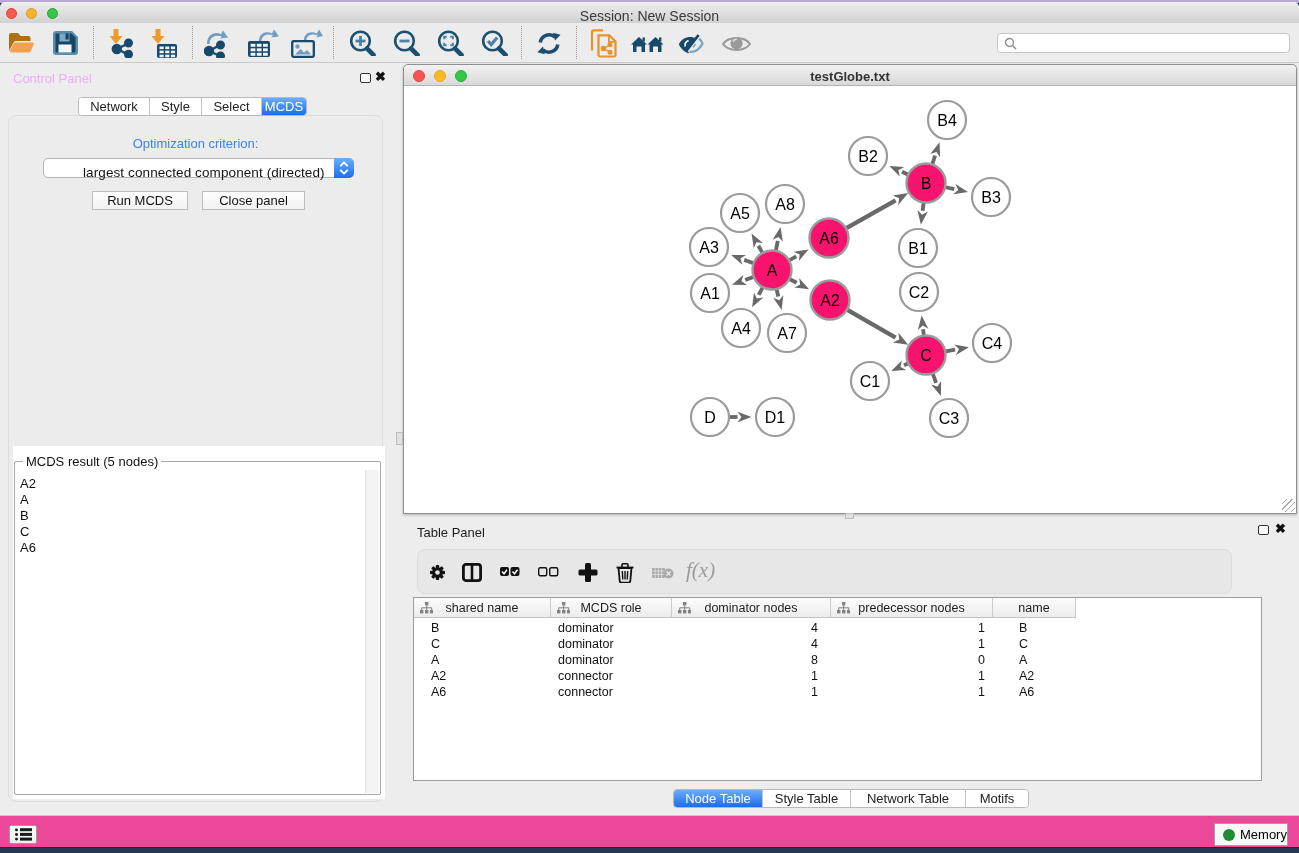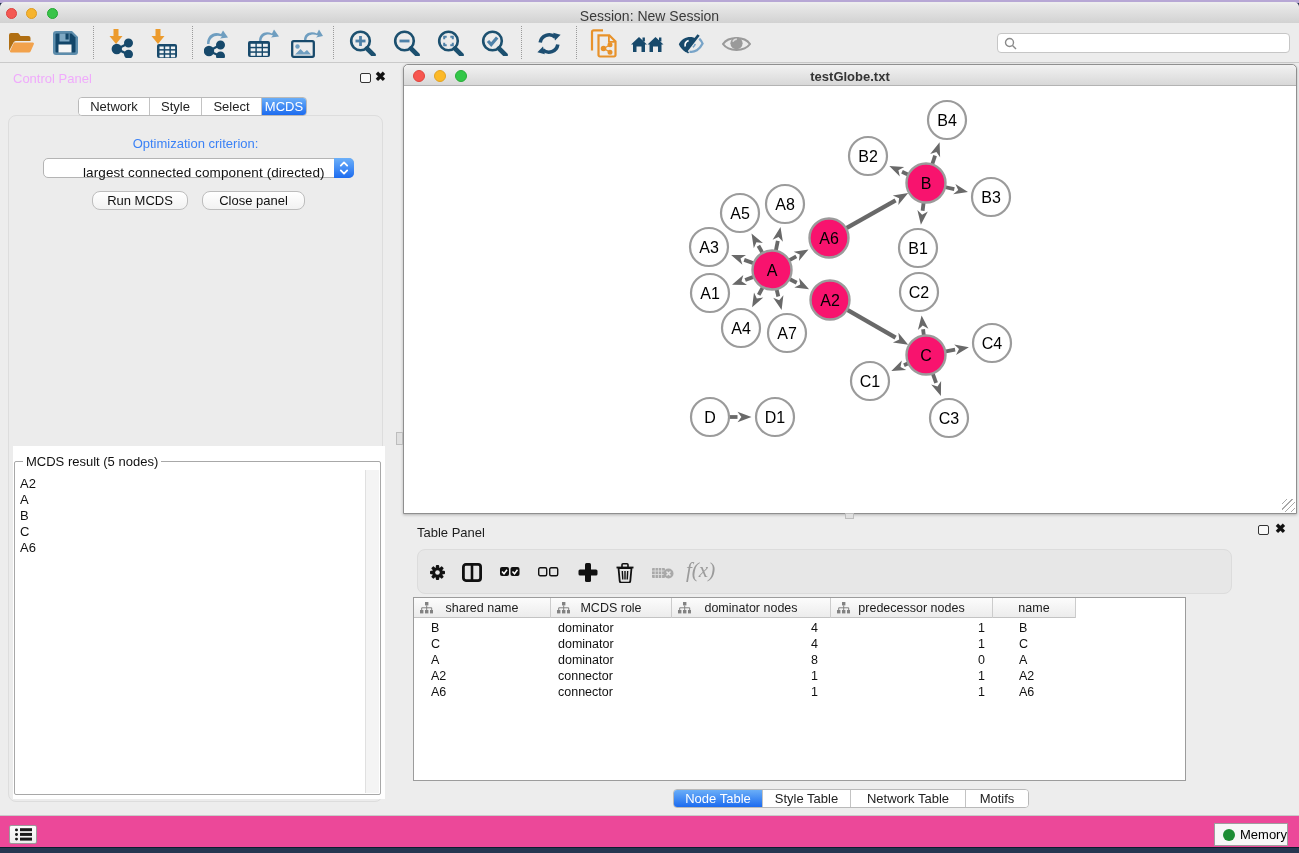--- a/index.html
+++ b/index.html
@@ -31,21 +31,21 @@
 #cpBox { left:8px; top:115px; width:375px; height:687px; background:#ececec; border:1px solid #dddddd; border-radius:8px; }
 .tabs { position:absolute; display:flex; height:19px; border:1px solid #b9b9b9; border-radius:4px; background:#fff; overflow:hidden; }
 .tab { height:100%; display:flex; align-items:center; justify-content:center; font-size:13px; color:#222; border-right:1px solid #c3c3c3; background:#fff; }
 .tab:last-child { border-right:none; }
 .tab.sel { background:linear-gradient(#6aaef8,#1c6bef); color:#fff; }
 #cpTabs { left:78px; top:97px; }
 #optLabel { left:8px; top:136px; width:375px; text-align:center; font-size:13px; color:#3b82f6; }
 #dropdown { left:43px; top:158px; width:311px; height:20px; background:#fff; border:1px solid #b4b4b4; border-radius:5px; }
 #dropdown .dtext { position:absolute; left:13px; top:6px; font-size:13.5px; color:#111; letter-spacing:0.1px;margin-left:26px; }
 #dropdown .cap { position:absolute; right:-1px; top:-1px; width:20px; height:20px; background:linear-gradient(#6cb0f9,#1d6cf0); border-radius:0 5px 5px 0; }
-.btn { position:absolute; height:19px; background:linear-gradient(#ffffff,#f2f2f2); border:1px solid #bdbdbd; border-radius:8px; font-size:13px; color:#111; display:flex; align-items:center; justify-content:center; }
+.btn { position:absolute; height:19px; background:linear-gradient(#ffffff,#f2f2f2); border:1px solid #bdbdbd; border-radius:0; font-size:13px; color:#111; display:flex; align-items:center; justify-content:center; }
 #btnRun { left:92px; top:191px; width:96px; }
 #btnClose { left:202px; top:191px; width:103px; }
 #groupBox { left:14px; top:461px; width:367px; height:334px; border:1px solid #a8a8a8; border-radius:2px; }
 #groupLabel { position:absolute; left:8px; top:-8px; background:#ffffff; padding:0 3px; font-size:13px; color:#111; }
 #listArea { position:absolute; left:1px; top:8px; right:1px; bottom:1px; background:#fff; }
 #listArea .items { position:absolute; left:4px; top:6px; font-size:13px; color:#111; line-height:16px; }
 #vscroll { position:absolute; right:0; top:0; width:14px; bottom:0; background:#f4f4f4; border-left:1px solid #e0e0e0; }
 
 
 #netwin { left:403px; top:64px; width:894px; height:450px; background:#fff; border:1px solid #8f8f8f; border-radius:5px 5px 0 0; box-shadow:0 1px 3px rgba(0,0,0,0.25); }
@@ -54,21 +54,21 @@
 #netTitle .t2 { left:30px; top:5px; width:12px; height:12px; background:#fcb927; border:1px solid #e2a321; }
 #netTitle .t3 { left:51px; top:5px; width:12px; height:12px; background:#33c748; border:1px solid #27ad38; }
 #netTitle .ttext { position:absolute; left:0; right:0; top:4px; text-align:center; font-size:13px; font-weight:bold; color:#343434; }
 #graphwrap { position:absolute; left:0; top:21px; }
 #grip { position:absolute; right:1px; bottom:1px; width:13px; height:13px; background:
   repeating-linear-gradient(135deg, transparent 0 3px, #a9a9a9 3px 4px); }
 
 
 #tpHead { left:417px; top:525px; font-size:13px; color:#1d1d1d; }
 #tpToolbar { left:417px; top:549px; width:815px; height:45px; background:#e7e7e7; border:1px solid #dcdcdc; border-radius:8px; }
-#tableBox { left:413px; top:597px; width:773px; height:184px; background:#fff; border:1px solid #9c9c9c; }
+#tableBox { left:413px; top:597px; width:849px; height:184px; background:#fff; border:1px solid #9c9c9c; }
 #thead { position:absolute; left:0; top:0; height:20px; display:flex; background:linear-gradient(#fcfcfc,#ececec); border-bottom:1px solid #c3c3c3; }
 .th { position:relative; height:20px; border-right:1px solid #cccccc; display:flex; align-items:center; justify-content:center; font-size:12.5px; color:#1c1c1c; }
 .th svg { position:absolute; left:6px; top:4px; }
 .trow { position:absolute; left:0; font-size:12.5px; color:#111; height:16px; }
 .cell { position:absolute; top:0; white-space:nowrap; }
 #tpTabs { left:673px; top:789px; }
 #tpTabs .tab { font-size:13px; }
 
 
 #statusbar { left:0; top:815px; width:1299px; height:32px; background:#ec4899; border-top:1px solid #c9c9c9; }

